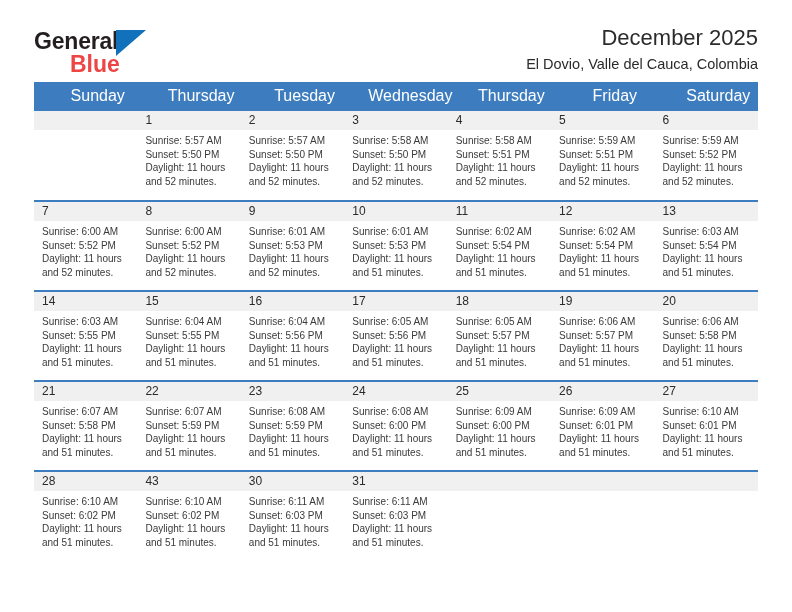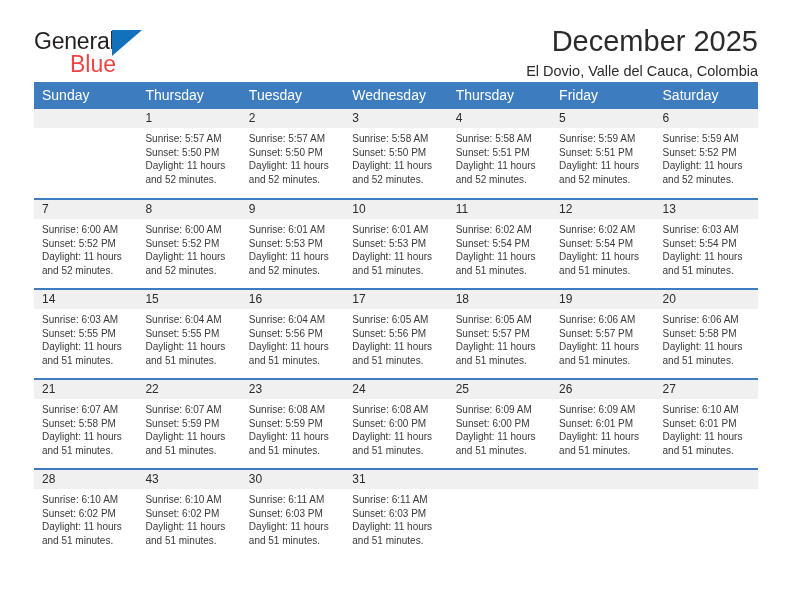--- a/index.html
+++ b/index.html
@@ -29,20 +29,21 @@
     justify-content: space-between;
     padding-top: 26px;
     height: 72px;
     box-sizing: border-box;
   }
   .logo {
     position: relative;
     width: 170px;
     padding-top: 4px;
     line-height: 1;
+    font-weight: bold;
   }
   .logo-row1 {
     font-size: 23px;
     color: #231f20;
     letter-spacing: -0.2px;
     display: inline-block;
   }
   .logo-tri {
     display: inline-block;
     width: 0;
@@ -56,21 +57,21 @@
     font-size: 23px;
     color: #ef4444;
     margin-top: -3px;
     margin-left: 36px;
   }
   .titles {
     text-align: right;
     flex: 1;
   }
   .cal-title {
-    font-size: 29px;
+    font-size: 22px;
     font-weight: normal;
     color: #2b2b2b;
     line-height: 1.05;
     letter-spacing: 0px;
   }
   .cal-subtitle {
     font-size: 14.5px;
     color: #2b2b2b;
     margin-top: 7px;
   }
@@ -79,23 +80,23 @@
   .calendar {
     margin-top: 10px;
     width: 724px;
     border-collapse: collapse;
     table-layout: fixed;
   }
   .calendar th {
     background: #3d7dbf;
     color: #ffffff;
     font-weight: normal;
-    font-size: 14px;
-    text-align: left;
-    padding: 5px 0 6px 8px;
+    font-size: 16px;
+    text-align: center;
+    padding: 5px 0 6px 24px;
     height: 19px;
     box-sizing: border-box;
   }
   .calendar td {
     vertical-align: top;
     padding: 0;
     border-top: 2px solid #3d7dbf;
     height: 90px;
     box-sizing: border-box;
   }

